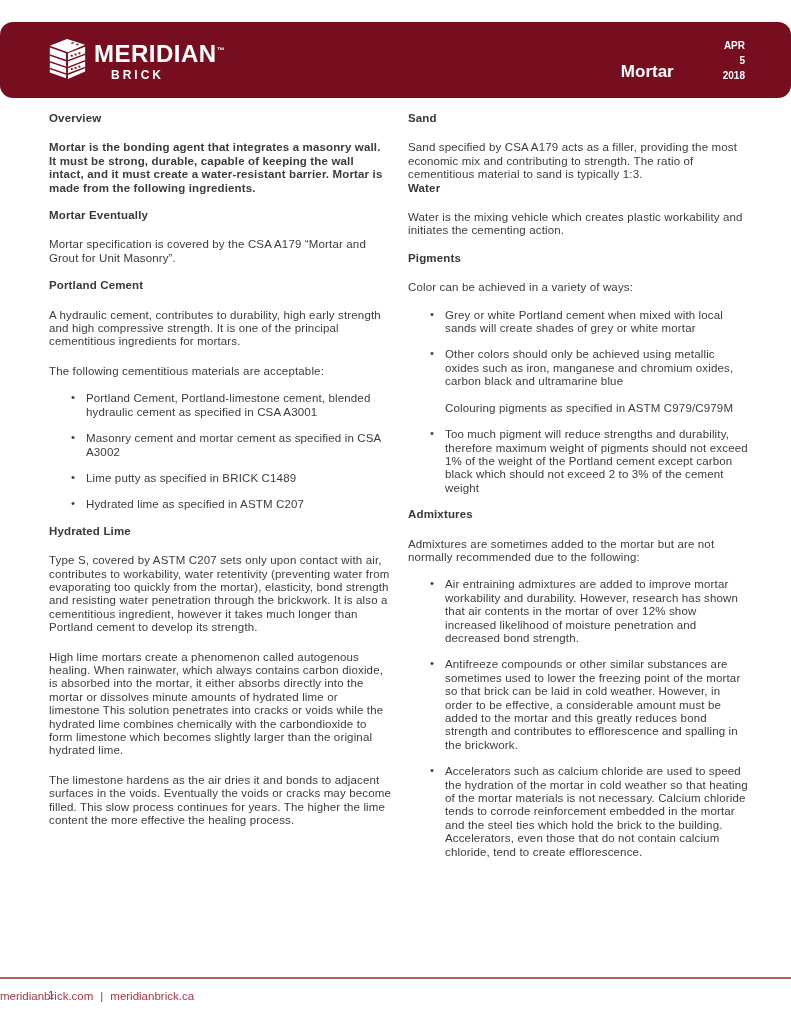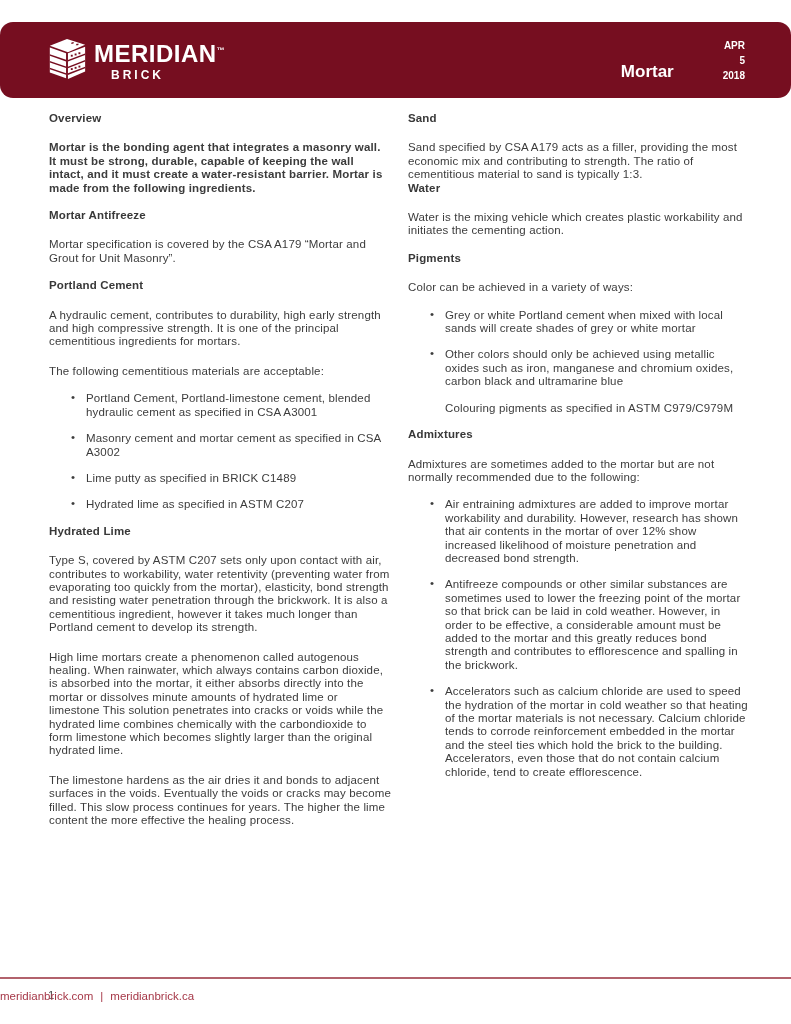--- a/index.html
+++ b/index.html
@@ -102,21 +102,21 @@
         <div>2018</div>
       </div>
     </div>
   </header>
 
   <main class="columns">
 
     <section class="col">
       <h3 class="h">Overview</h3>
       <p class="p bold">Mortar is the bonding agent that integrates a masonry wall. It must be strong, durable, capable of keeping the wall intact, and it must create a water-resistant barrier. Mortar is made from the following ingredients.</p>
-      <h3 class="h">Mortar Antifreeze</h3>
+      <h3 class="h">Mortar Eventually</h3>
       <p class="p">Mortar specification is covered by the CSA A179 “Mortar and Grout for Unit Masonry”.</p>
       <h3 class="h">Portland Cement</h3>
       <p class="p">A hydraulic cement, contributes to durability, high early strength and high compressive strength. It is one of the principal cementitious ingredients for mortars.</p>
       <p class="p">The following cementitious materials are acceptable:</p>
       <div class="bullet">Portland Cement, Portland-limestone cement, blended hydraulic cement as specified in CSA A3001</div>
       <div class="bullet">Masonry cement and mortar cement as specified in CSA A3002</div>
       <div class="bullet">Lime putty as specified in BRICK C1489</div>
       <div class="bullet">Hydrated lime as specified in ASTM C207</div>
       <h3 class="h">Hydrated Lime</h3>
       <p class="p">Type S, covered by ASTM C207 sets only upon contact with air, contributes to workability, water retentivity (preventing water from evaporating too quickly from the mortar), elasticity, bond strength and resisting water penetration through the brickwork. It is also a cementitious ingredient, however it takes much longer than Portland cement to develop its strength.</p>
@@ -127,20 +127,21 @@
     <section class="col">
       <h3 class="h">Sand</h3>
       <p class="p tight">Sand specified by CSA A179  acts as a filler, providing the most economic mix and contributing to strength. The ratio of cementitious material to sand is typically 1:3.</p>
       <h3 class="h tight">Water</h3>
       <p class="p">Water is the mixing vehicle which creates plastic workability and initiates the cementing action.</p>
       <h3 class="h">Pigments</h3>
       <p class="p">Color can be achieved in a variety of ways:</p>
       <div class="bullet">Grey or white Portland cement when mixed with local sands will create shades of grey or white mortar</div>
       <div class="bullet">Other colors should only be achieved using metallic oxides such as iron, manganese and chromium oxides, carbon black and ultramarine blue</div>
       <div class="bullet cont">Colouring pigments as specified in ASTM C979/C979M</div>
+      <div class="bullet">Too much pigment will reduce strengths and durability, therefore maximum weight of pigments should not exceed 1% of the weight of the Portland cement except carbon black which should not exceed 2 to 3% of the cement weight</div>
       <h3 class="h">Admixtures</h3>
       <p class="p">Admixtures are sometimes added to the mortar but are not normally recommended due to the following:</p>
       <div class="bullet">Air entraining admixtures are added to improve mortar workability and durability. However, research has shown that air contents in the mortar of over 12% show increased likelihood of moisture penetration and decreased bond strength.</div>
       <div class="bullet">Antifreeze compounds or other similar substances are sometimes used to lower the freezing point of the mortar so that brick can be laid in cold weather. However, in order to be effective, a considerable amount must be added to the mortar and this greatly reduces bond strength and contributes to efflorescence and spalling in the brickwork.</div>
       <div class="bullet">Accelerators such as calcium chloride are used to speed the hydration of the mortar in cold weather so that heating of the mortar materials is not necessary. Calcium chloride tends to corrode reinforcement embedded in the mortar and the steel ties which hold the brick to the building. Accelerators, even those that do not contain calcium chloride, tend to create efflorescence.</div>
     </section>
 
   </main>
 
   <div class="footer-rule"></div>

